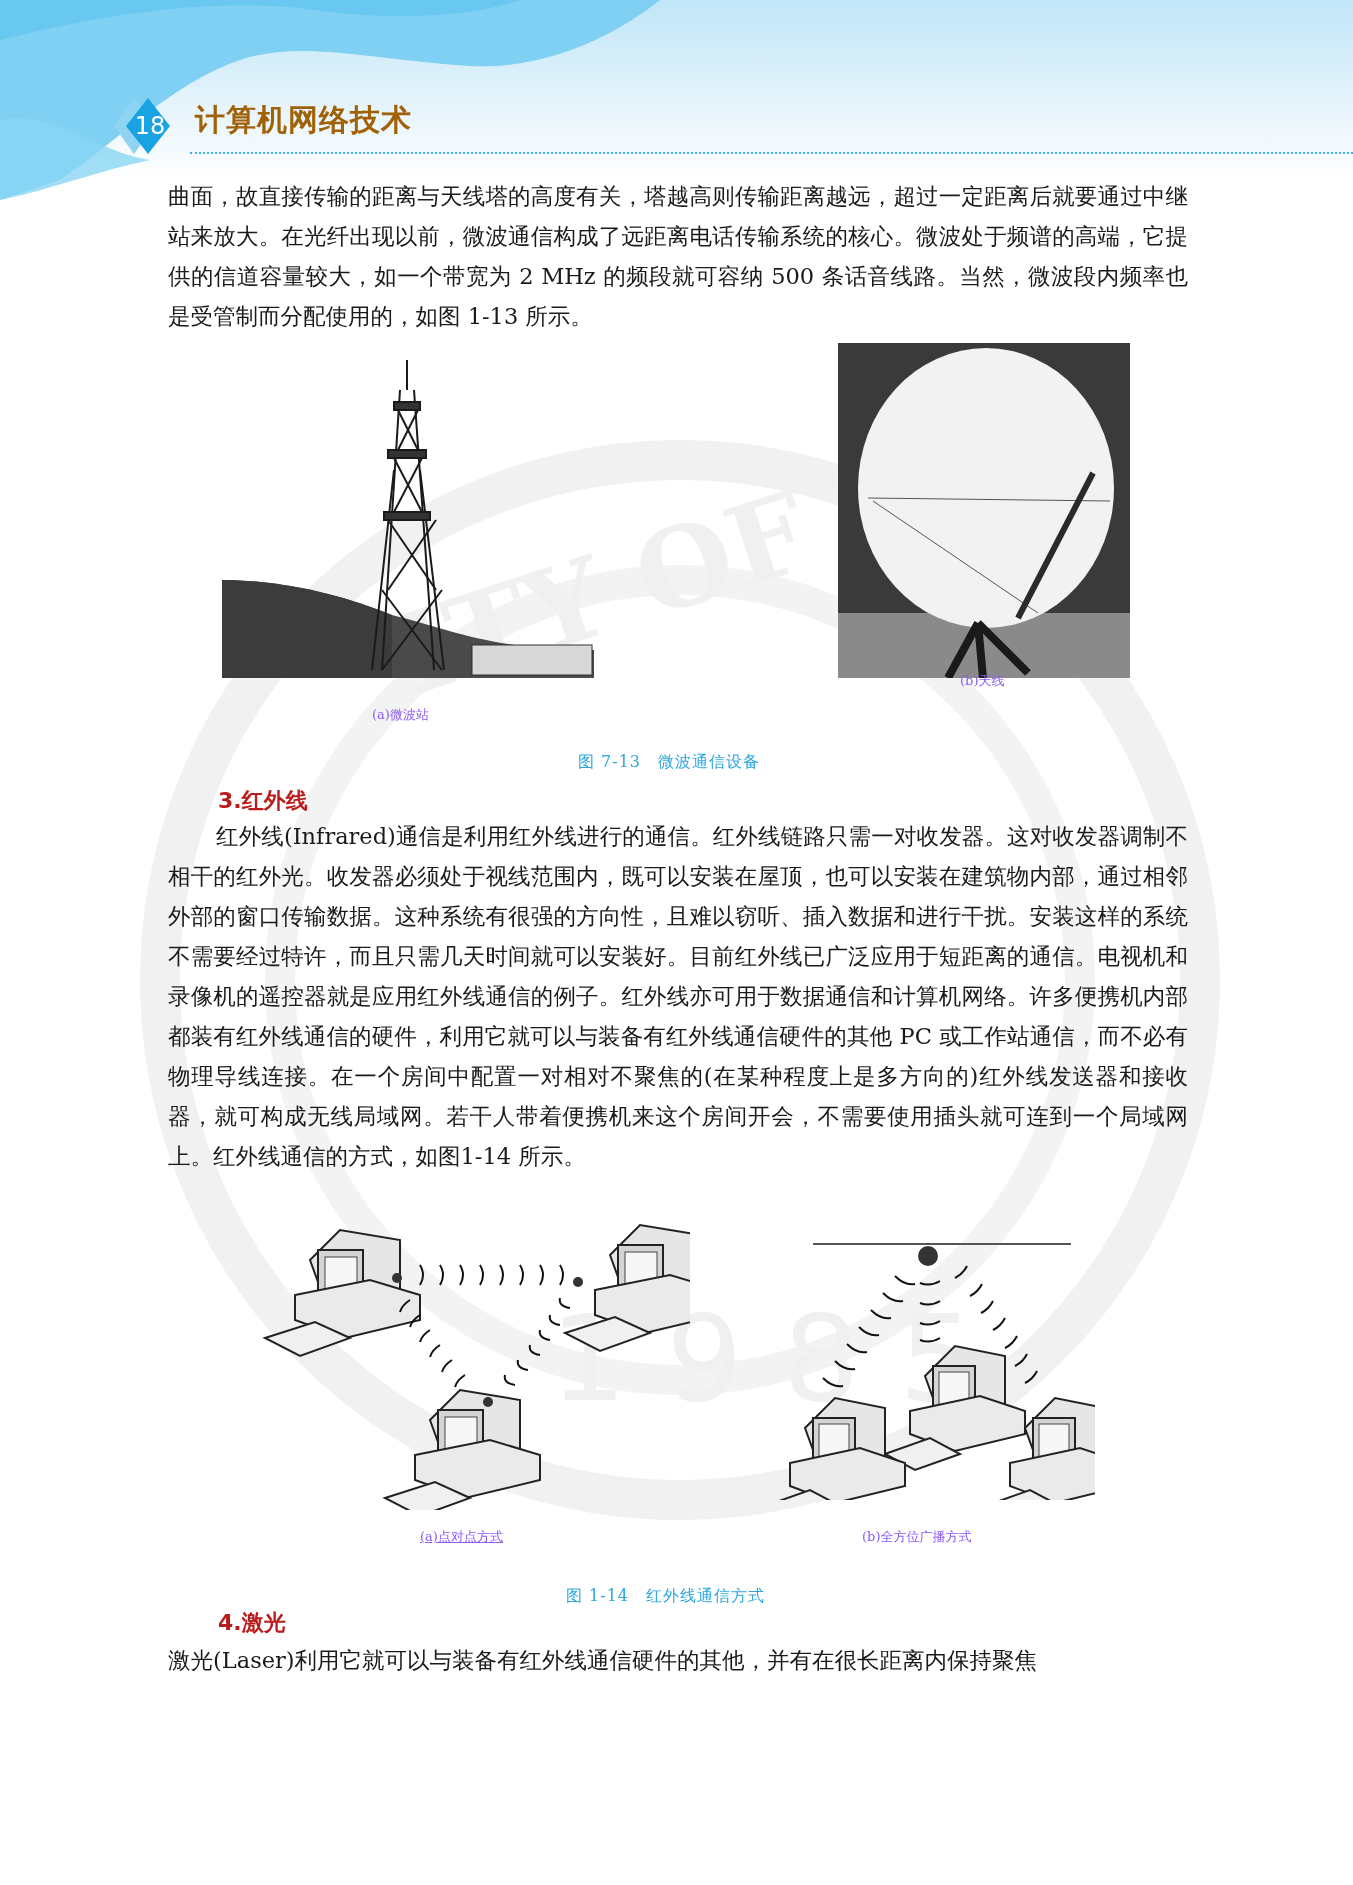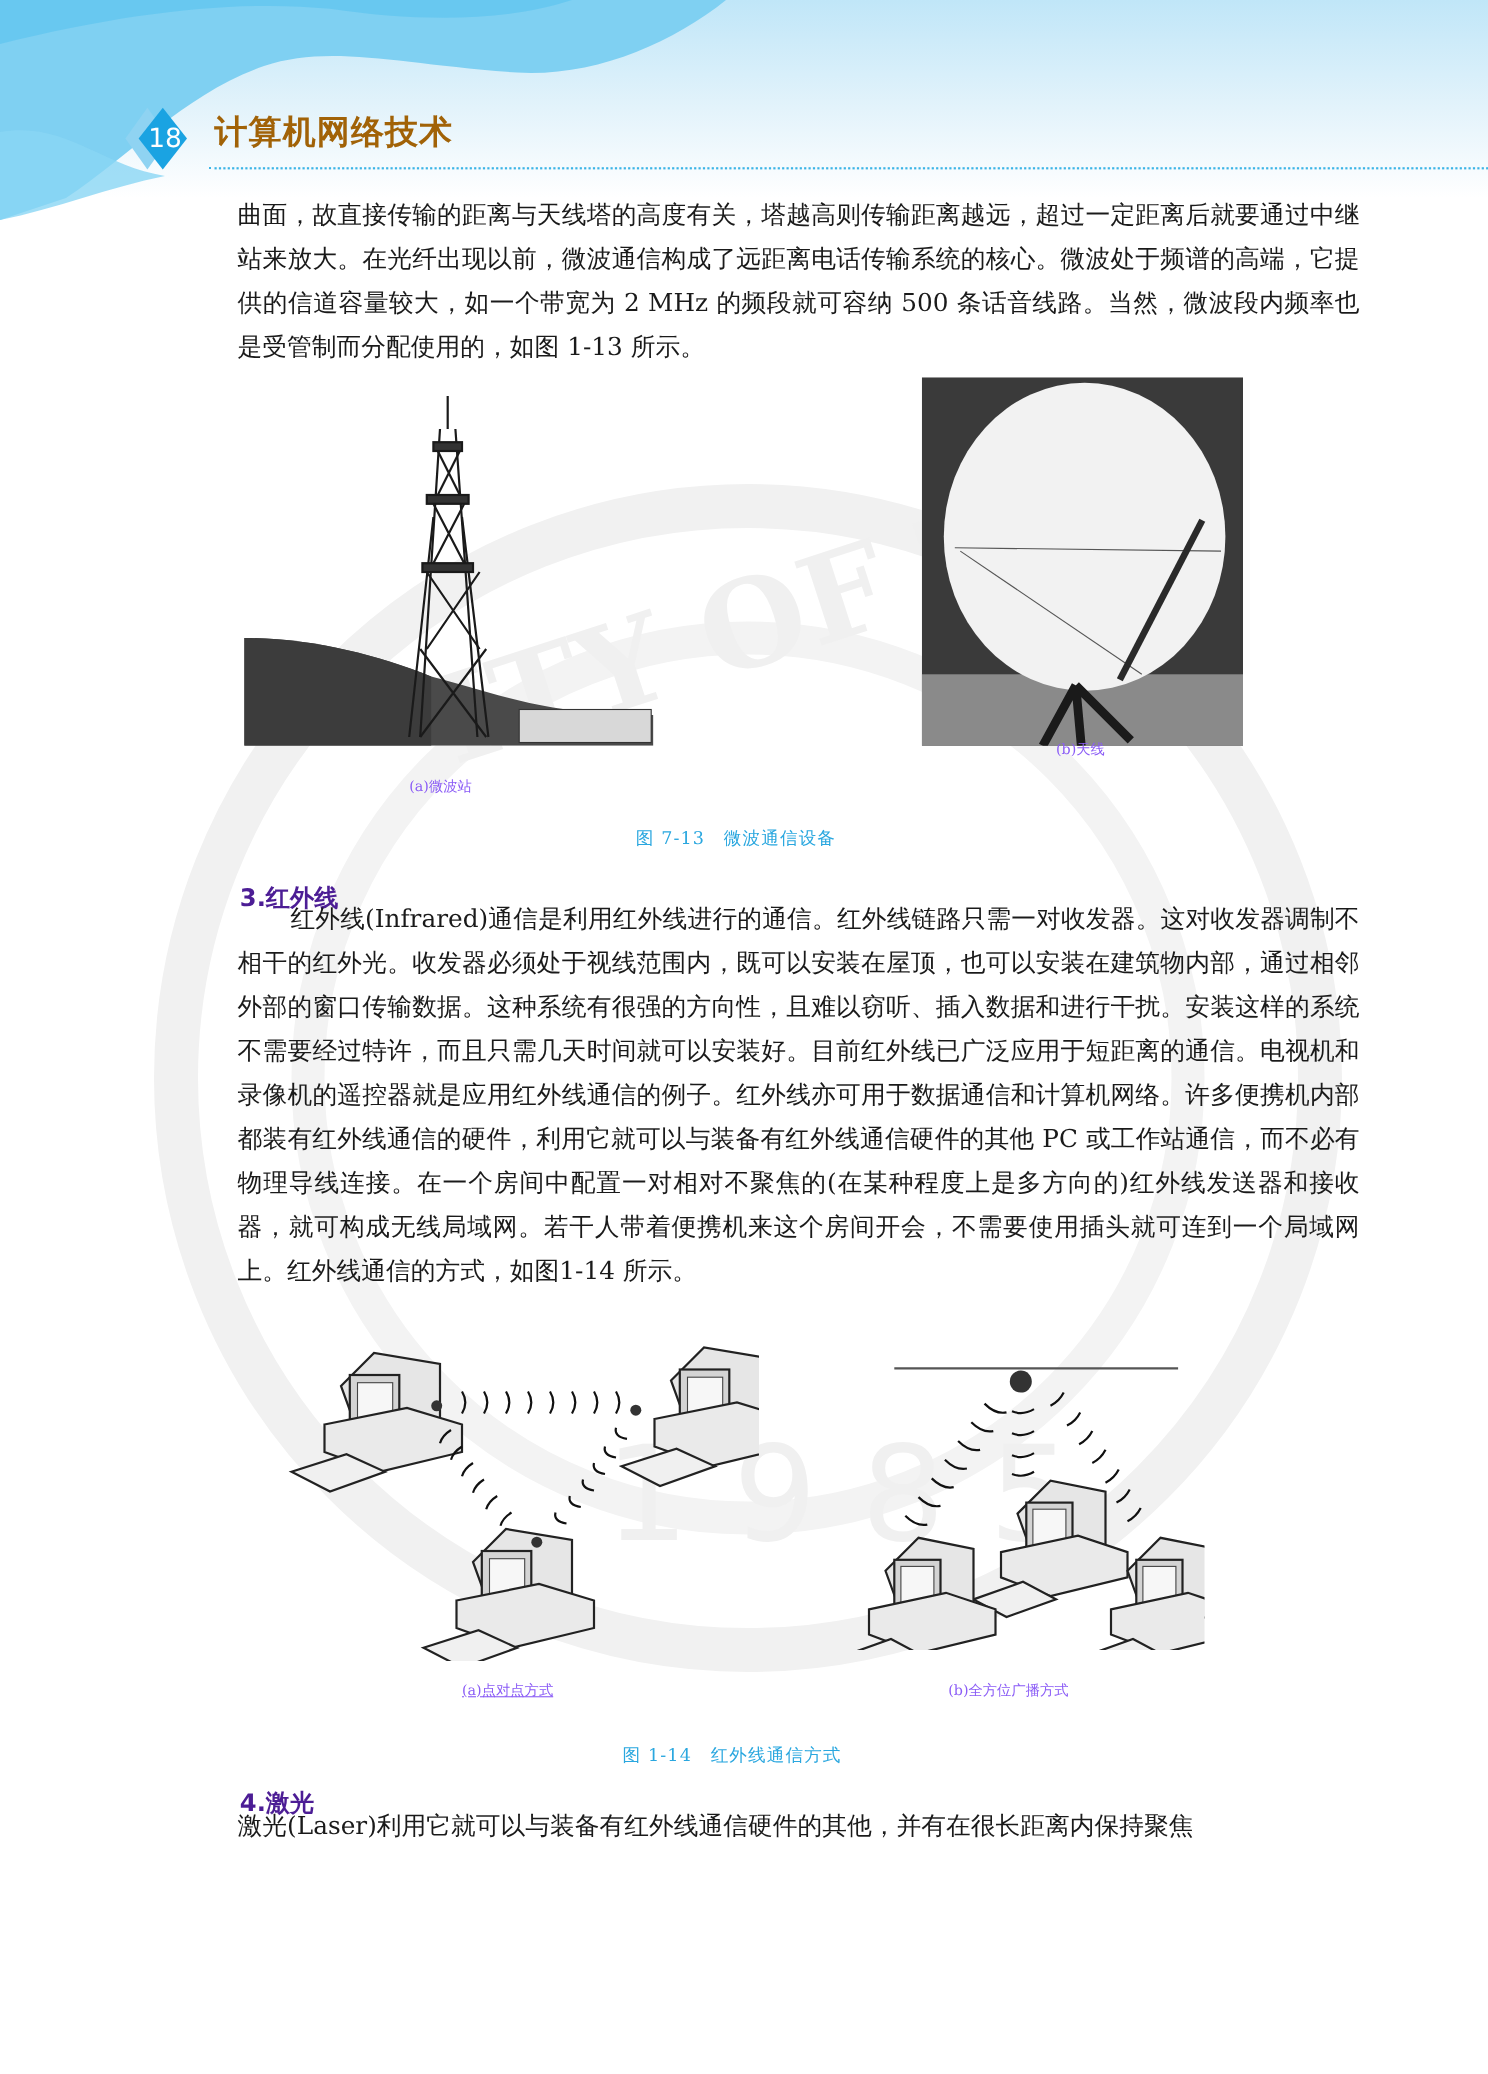--- a/index.html
+++ b/index.html
@@ -4,24 +4,24 @@
 <style>
   html,body{margin:0;padding:0;}
   body{width:1353px;height:1885px;position:relative;overflow:hidden;background:#ffffff;font-family:"DejaVu Serif","Liberation Serif",serif;color:#1a1a1a;}
   .hdr-bg{position:absolute;left:0;top:0;width:1353px;height:180px;background:linear-gradient(to bottom,#c0e6f8 0%,#e3f3fb 55%,#ffffff 100%);}
   .hdr-wave{position:absolute;left:0;top:0;}
   .hdr-dots{position:absolute;left:190px;top:152px;width:1163px;height:0;border-top:2px dotted #3cb4e6;}
   .badge{position:absolute;left:112px;top:96px;width:60px;height:60px;}
   .badge-num{position:absolute;left:126px;top:107px;width:48px;text-align:center;color:#fff;font-family:"DejaVu Sans","Liberation Sans",sans-serif;font-size:24px;line-height:38px;}
   .book-title{position:absolute;left:195px;top:100px;font-family:"DejaVu Sans","Liberation Sans",sans-serif;font-weight:bold;font-size:30px;color:#a16207;letter-spacing:1px;}
   .watermark{position:absolute;left:140px;top:440px;width:1080px;height:1080px;}
-  .para{position:absolute;left:168px;width:1020px;font-size:22.5px;line-height:40px;text-align:justify;margin-left:48px;}
+  .para{position:absolute;left:168px;width:1020px;font-size:22.5px;line-height:40px;text-align:justify;}
   .para p{margin:0;}
   .indent{text-indent:48px;}
-  .sec-title{position:absolute;left:218px;font-family:"DejaVu Sans","Liberation Sans",sans-serif;font-weight:bold;font-size:22px;color:#4c1d95;margin-top:16px;}
+  .sec-title{position:absolute;left:218px;font-family:"DejaVu Sans","Liberation Sans",sans-serif;font-weight:bold;font-size:22px;color:#b91c1c;}
   .sub-cap{position:absolute;font-size:13px;color:#8b5cf6;}
   .fig-cap{position:absolute;font-size:16px;color:#2aa7df;letter-spacing:1px;}
   .photo{position:absolute;}
 </style>
 </head>
 <body>
 
 <div class="hdr-bg"></div>
 <svg class="hdr-wave" width="1353" height="200" viewBox="0 0 1353 200">
   <path d="M0,0 L660,0 C610,40 540,70 470,66 C360,58 300,40 240,60 C170,84 120,140 60,180 L0,200 Z" fill="#7fd0f2"></path>

